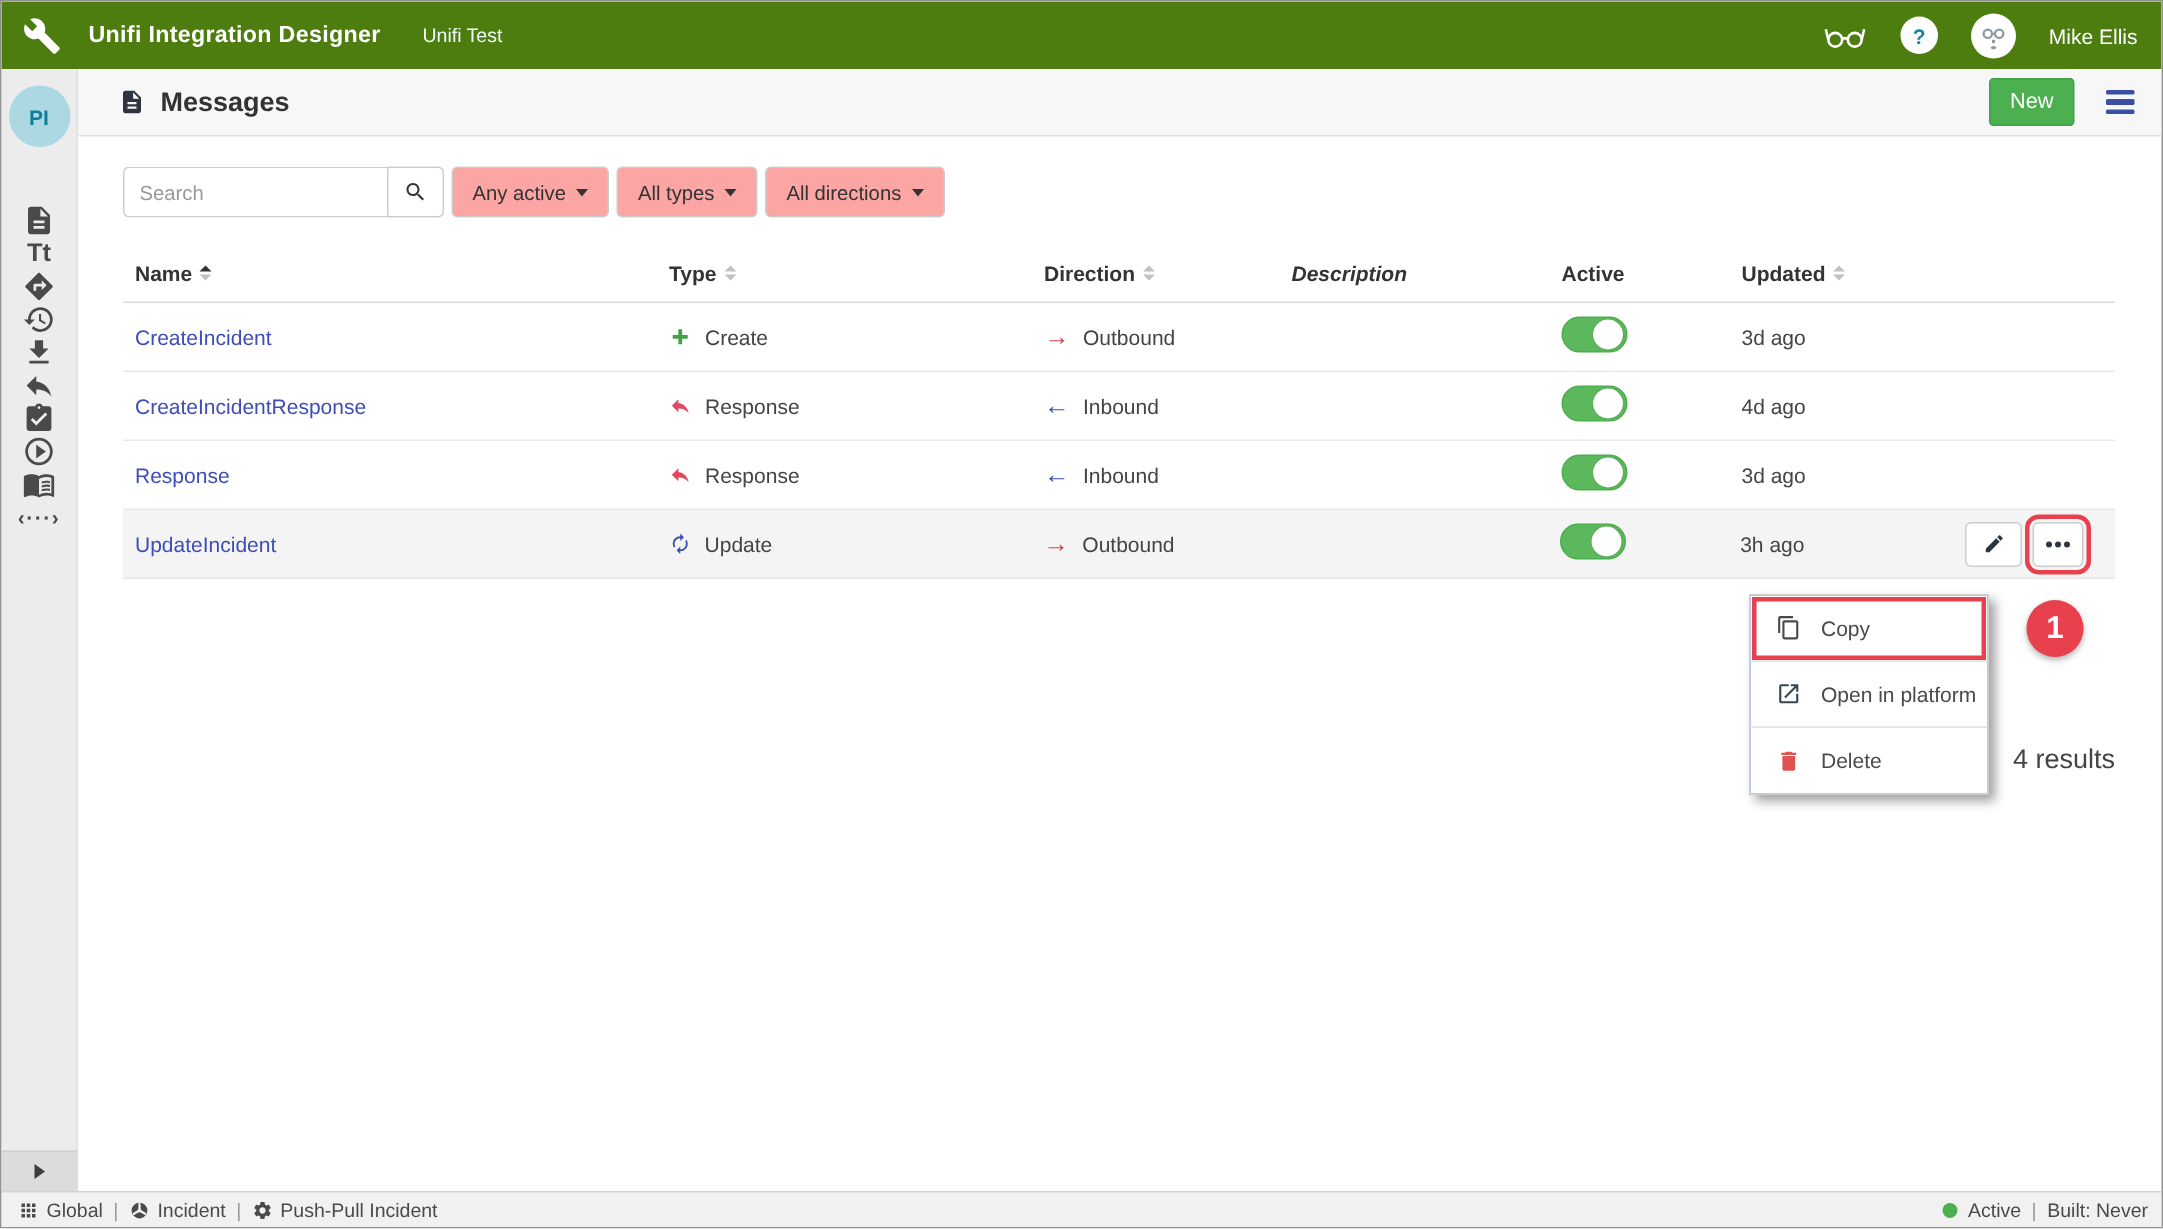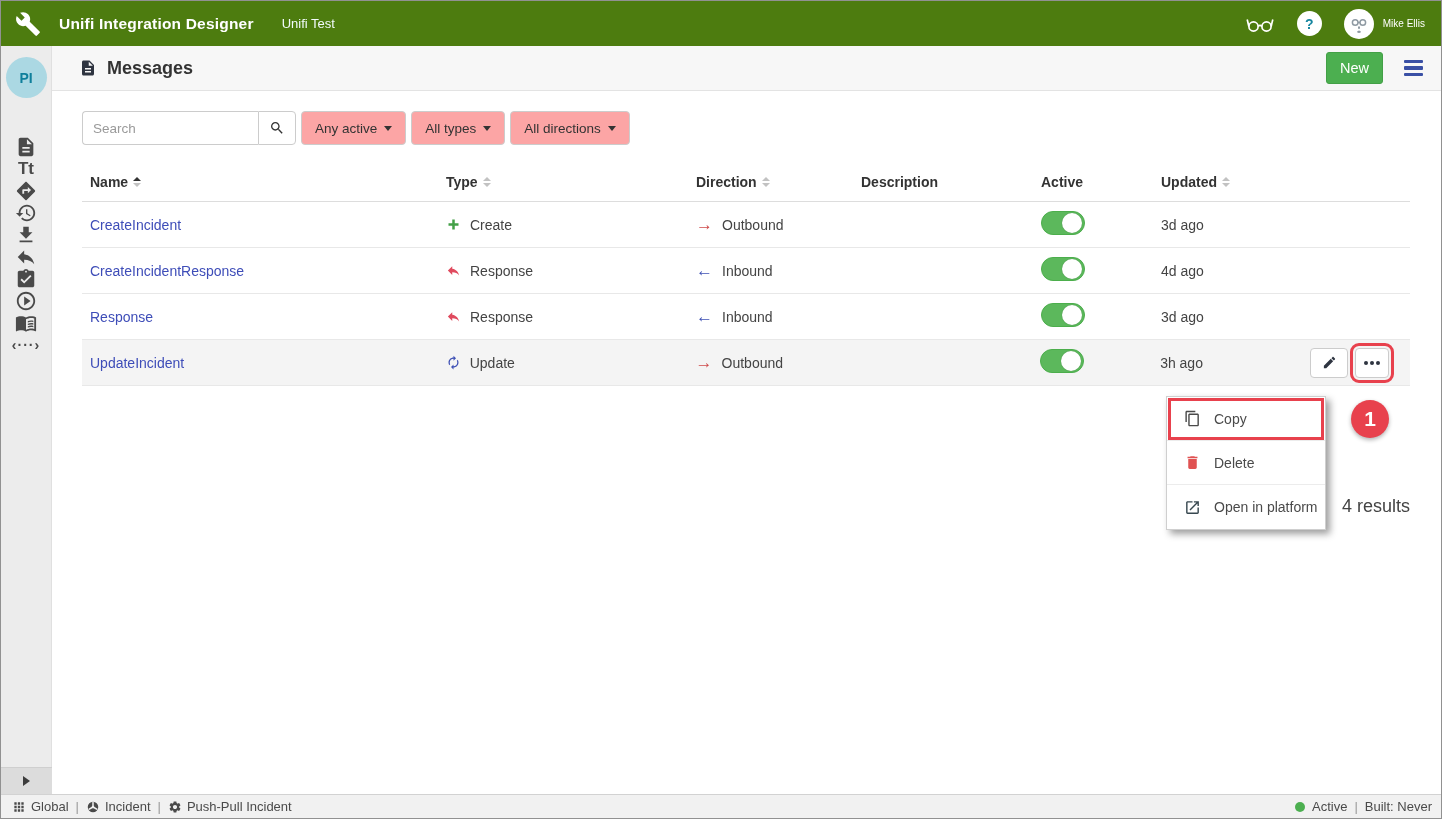--- a/index.html
+++ b/index.html
@@ -12,21 +12,21 @@
   .topbar { height:45px; background:#4d7c0f; display:flex; align-items:center; padding:0 16px 0 14px; flex:0 0 45px; }
   .topbar svg { display:block; }
   .brand-wrench { width:26px; height:26px; }
   .app-title { color:#fff; font-size:15.5px; font-weight:bold; margin-left:18px; letter-spacing:.2px; }
   .project-name { color:#f2fbfd; font-size:13px; margin-left:28px; }
   .topbar-right { margin-left:auto; display:flex; align-items:center; gap:22px; }
   .glasses-btn { width:30px; height:22px; cursor:pointer; }
   .help-btn { width:25px; height:25px; background:#fff; border-radius:50%; display:flex; align-items:center; justify-content:center; color:#1686a0; font-weight:bold; font-size:14px; cursor:pointer; }
   .userchip { display:flex; align-items:center; gap:9px; cursor:pointer; }
   .avatar { width:30px; height:30px; background:#fff; border-radius:50%; display:flex; align-items:center; justify-content:center; }
-  .user-name { color:#fff; font-size:10px; }
+  .user-name { color:#fff; font-size:14px;margin-left:13px; }
 
   
   .bodyrow { flex:1 1 auto; display:flex; min-height:0; }
 
   
   .sidebar { width:51px; flex:0 0 51px; background:#ececec; border-right:1px solid #e0e0e0; display:flex; flex-direction:column; align-items:center; }
   .pi-badge { width:41px; height:41px; border-radius:50%; background:#abd8e3; color:#0f7f9b; font-size:14px; font-weight:bold; display:flex; align-items:center; justify-content:center; margin-top:11px; }
   .side-icons { display:flex; flex-direction:column; margin-top:38px; align-items:center; }
   .side-icon { width:28px; height:22px; display:flex; align-items:center; justify-content:center; cursor:pointer; color:#4a4a4a; }
   .side-icon svg { width:22px; height:22px; fill:#4a4a4a; }
@@ -54,21 +54,21 @@
   .search-btn { width:38px; height:34px; border:1px solid #ccc; background:#fff; border-radius:0 4px 4px 0; display:flex; align-items:center; justify-content:center; cursor:pointer; }
   .search-btn svg { width:16px; height:16px; fill:#333; }
   .filter-btn { height:34px; border:1px solid #ccc; background:#fca5a5; border-radius:4px; font-size:13.5px; color:#333; padding:0 13px; display:flex; align-items:center; gap:7px; cursor:pointer; font-family:inherit; }
   .caret { width:0; height:0; border-left:4px solid transparent; border-right:4px solid transparent; border-top:5px solid #333; display:inline-block; }
 
   
   .tbl { width:100%; }
   .trow { display:flex; align-items:center; height:46px; border-bottom:1px solid #e8e8e8; font-size:14px; color:#444; background:#fff; }
   .trow.selected { background:#f4f4f4; }
   .thead { height:40px; font-weight:bold; color:#333; border-bottom:1px solid #ddd; background:#fff; }
-  .c-name{width:364px; padding-left:8px;} .c-type{width:202px;} .c-dir{width:213px;padding-left:48px;} .c-desc{width:180px;} .c-active{width:120px;} .c-upd{width:150px;} .c-act{flex:1; display:flex; justify-content:flex-end; padding-right:21px; gap:7px;}
+  .c-name{width:364px; padding-left:8px;} .c-type{width:202px;} .c-dir{width:213px;padding-left:48px;} .c-desc{width:180px;font-style:italic;} .c-active{width:120px;} .c-upd{width:150px;} .c-act{flex:1; display:flex; justify-content:flex-end; padding-right:21px; gap:7px;}
   .hcell { display:flex; align-items:center; gap:5px; cursor:pointer; }
   .hcell.nosort { cursor:default; }
   .sorter { display:inline-flex; flex-direction:column; gap:2px; }
   .sorter b { width:0; height:0; border-left:4px solid transparent; border-right:4px solid transparent; display:block; }
   .s-up { border-bottom:4px solid #c2c2c2; } .s-dn { border-top:4px solid #c2c2c2; }
   .sorter.asc .s-up { border-bottom-color:#333; }
   .row-link { color:#3e4db8; text-decoration:none; cursor:pointer; }
   .type-cell, .dir-cell { display:flex; align-items:center; gap:9px; }
   .ticon { width:15px; height:15px; }
   .ic-plus { fill:#43a047; } .ic-reply { fill:#e04a5e; } .ic-refresh { fill:#3f51b5; }
@@ -395,31 +395,31 @@
           </div>
         </div>
 
         <div class="ctx-menu">
           <div class="menu-item mi-copy ringed">
             <svg viewBox="0 0 24 24">
                 <path d="M16 1H4c-1.1 0-2 .9-2 2v14h2V3h12V1zm3 4H8c-1.1 0-2 .9-2 2v14c0 1.1.9 2 2 2h11c1.1 0 2-.9 2-2V7c0-1.1-.9-2-2-2zm0 16H8V7h11v14z"></path>
               </svg>
             <span>Copy</span>
           </div>
+          <div class="menu-item mi-open">
+            <svg viewBox="0 0 24 24">
+                <path d="M19 19H5V5h7V3H5c-1.11 0-2 .9-2 2v14c0 1.1.89 2 2 2h14c1.1 0 2-.9 2-2v-7h-2v7zM14 3v2h3.59l-9.83 9.83 1.41 1.41L19 6.41V10h2V3h-7z"></path>
+              </svg>
+            <span>Open in platform</span>
+          </div>
           <div class="menu-item mi-del">
             <svg viewBox="0 0 24 24">
                 <path d="M6 19c0 1.1.9 2 2 2h8c1.1 0 2-.9 2-2V7H6v12zM19 4h-3.5l-1-1h-5l-1 1H5v2h14V4z"></path>
               </svg>
             <span>Delete</span>
-          </div>
-          <div class="menu-item mi-open">
-            <svg viewBox="0 0 24 24">
-                <path d="M19 19H5V5h7V3H5c-1.11 0-2 .9-2 2v14c0 1.1.89 2 2 2h14c1.1 0 2-.9 2-2v-7h-2v7zM14 3v2h3.59l-9.83 9.83 1.41 1.41L19 6.41V10h2V3h-7z"></path>
-              </svg>
-            <span>Open in platform</span>
           </div>
         </div>
 
         <div class="step-badge">1</div>
         <div class="results-count">4 results</div>
       </div>
     </main>
   </div>
 
   <footer class="statusbar">

